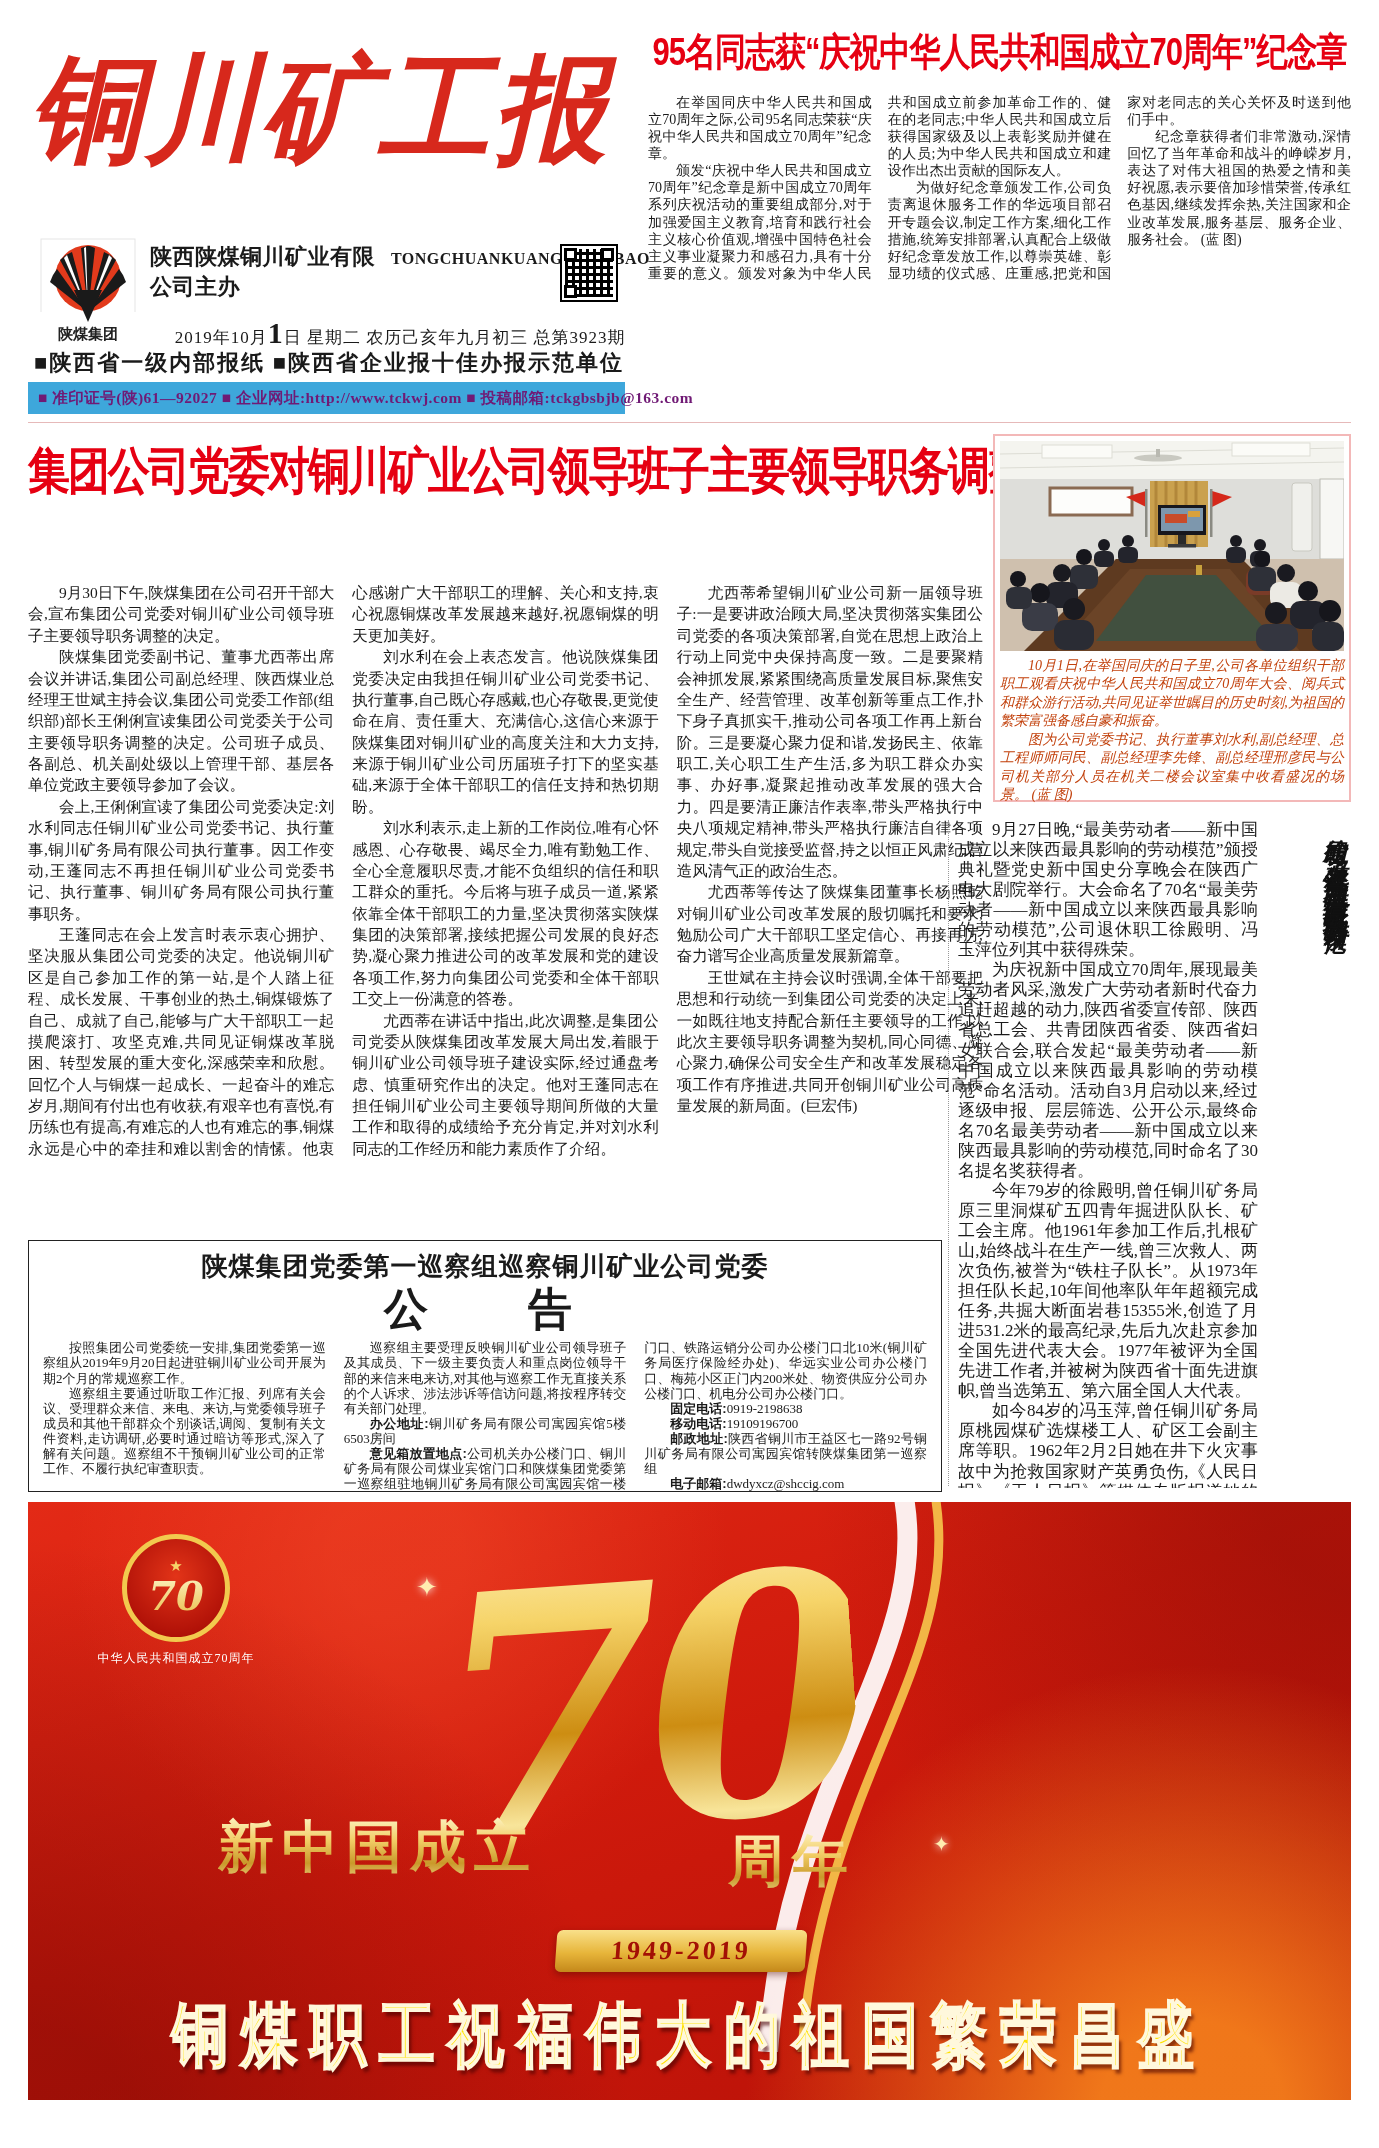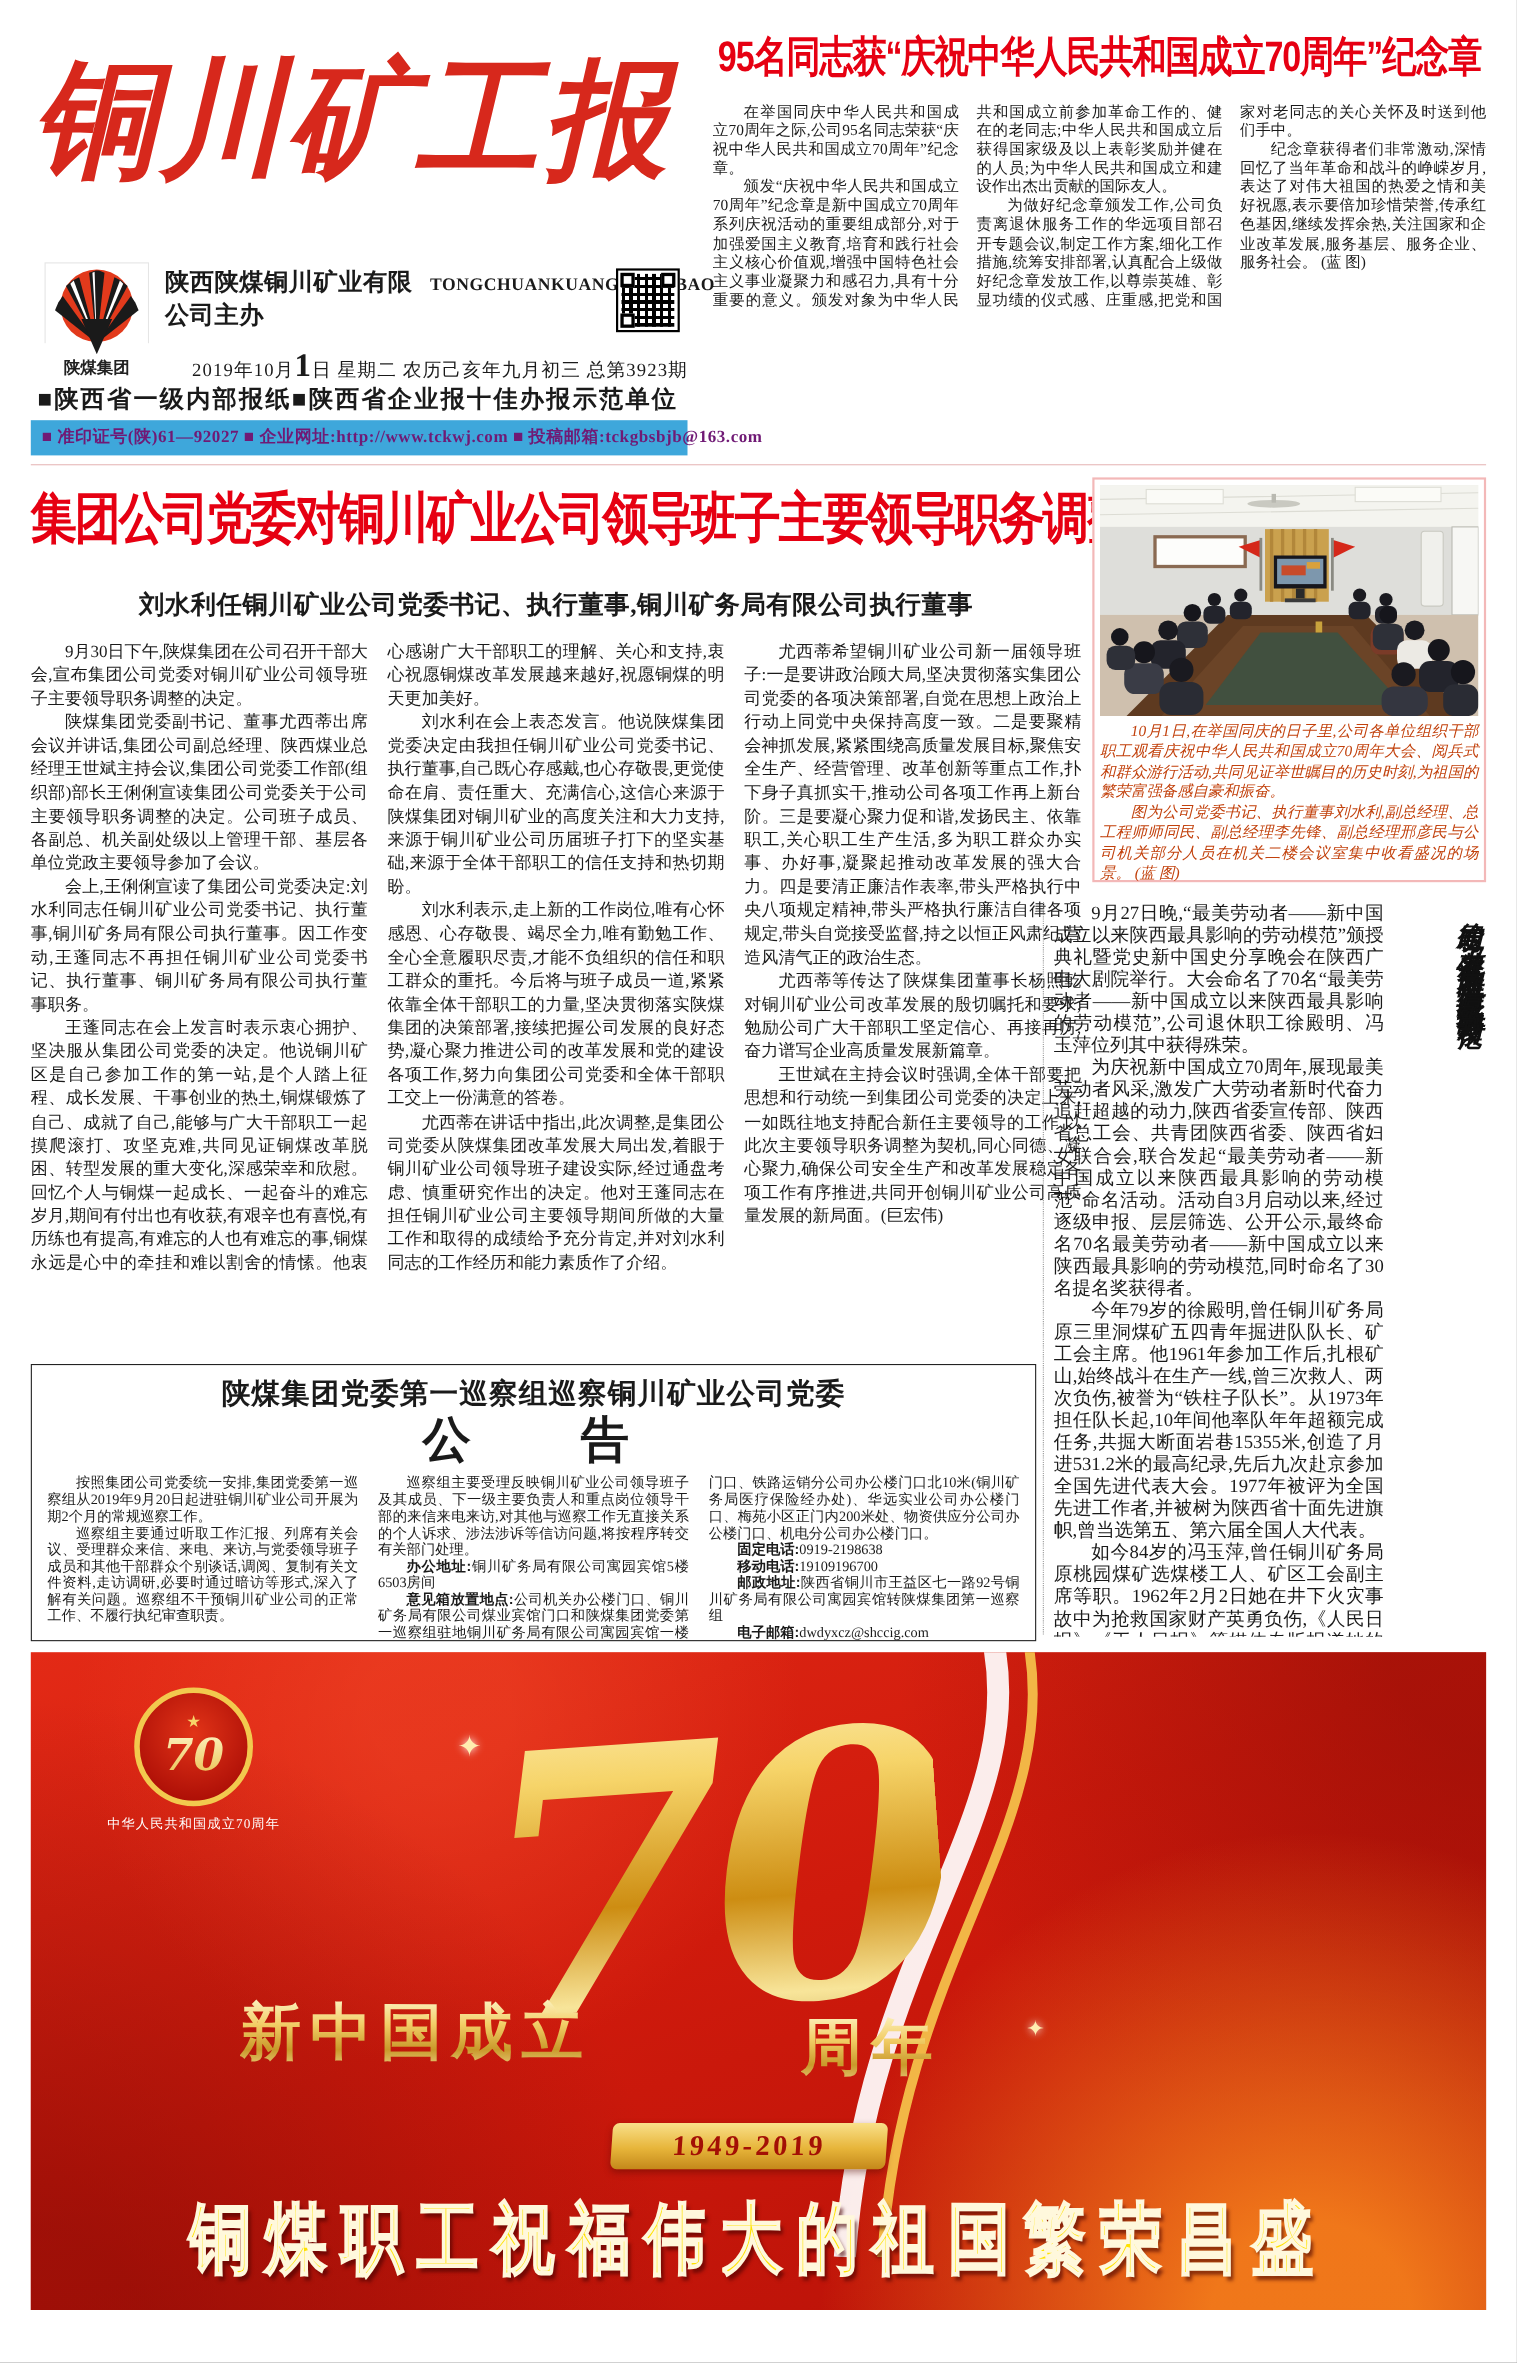--- a/index.html
+++ b/index.html
@@ -13,21 +13,21 @@
   .masthead-title{position:absolute;left:30px;top:36px;width:596px;font-size:112px;line-height:1.25;
      font-weight:bold;font-style:italic;color:#d7281c;font-family:"DejaVu Serif",serif;
      letter-spacing:4px;white-space:nowrap;transform:scaleY(1.05);transform-origin:left top;}
   .logo{position:absolute;left:40px;top:238px;width:96px;height:106px;}
   .pub-block{position:absolute;left:150px;top:242px;width:500px;}
   .pub-line{display:flex;justify-content:space-between;align-items:baseline;}
   .pub-cn{font-size:22px;font-weight:bold;letter-spacing:0.5px;}
   .pub-py{font-size:16px;font-weight:bold;letter-spacing:0.5px;font-family:"Liberation Serif",serif;}
   .date-line{margin-top:14px;font-size:17px;letter-spacing:1px;text-align:center;white-space:nowrap;}
   .date-day{font-size:30px;font-weight:bold;}
-  .honors{position:absolute;left:34px;top:348px;width:590px;display:flex;justify-content:flex-start;
+  .honors{position:absolute;left:34px;top:348px;width:590px;display:flex;justify-content:space-between;
      font-size:22px;font-weight:bold;letter-spacing:2px;}
   .bluebar{position:absolute;left:28px;top:382px;width:597px;height:32px;background:#3ea7db;
      color:#701a75;font-weight:bold;font-size:15.5px;line-height:32px;padding-left:10px;box-sizing:border-box;
      white-space:nowrap;letter-spacing:0.5px;}
   .qr{position:absolute;left:560px;top:244px;width:58px;height:58px;background:#fff;border:2px solid #000;box-sizing:border-box;}
   .qr .pat{position:absolute;inset:3px;
      background-image:repeating-linear-gradient(0deg,#000 0 3px,transparent 3px 7px),
                       repeating-linear-gradient(90deg,#000 0 3px,#fff 3px 7px);}
   .qr .eye{position:absolute;width:13px;height:13px;background:#fff;border:3px solid #000;box-sizing:border-box;}
   .qr .eye.tl{left:2px;top:2px}.qr .eye.tr{right:2px;top:2px}.qr .eye.bl{left:2px;bottom:2px}
@@ -160,21 +160,20 @@
         <p class="para">在举国同庆中华人民共和国成立70周年之际,公司95名同志荣获“庆祝中华人民共和国成立70周年”纪念章。</p>
         <p class="para">颁发“庆祝中华人民共和国成立70周年”纪念章是新中国成立70周年系列庆祝活动的重要组成部分,对于加强爱国主义教育,培育和践行社会主义核心价值观,增强中国特色社会主义事业凝聚力和感召力,具有十分重要的意义。颁发对象为中华人民共和国成立前参加革命工作的、健在的老同志;中华人民共和国成立后获得国家级及以上表彰奖励并健在的人员;为中华人民共和国成立和建设作出杰出贡献的国际友人。</p>
         <p class="para">为做好纪念章颁发工作,公司负责离退休服务工作的华远项目部召开专题会议,制定工作方案,细化工作措施,统筹安排部署,认真配合上级做好纪念章发放工作,以尊崇英雄、彰显功绩的仪式感、庄重感,把党和国家对老同志的关心关怀及时送到他们手中。</p>
         <p class="para">纪念章获得者们非常激动,深情回忆了当年革命和战斗的峥嵘岁月,表达了对伟大祖国的热爱之情和美好祝愿,表示要倍加珍惜荣誉,传承红色基因,继续发挥余热,关注国家和企业改革发展,服务基层、服务企业、服务社会。  (蓝  图)</p>
       </div>
   </div>
 
   <div class="rule-top"></div>
 
   <div class="main-headline">集团公司党委对铜川矿业公司领导班子主要领导职务调整</div>
-  <div class="main-subhead">刘水利任铜川矿业公司党委书记、执行董事,铜川矿务局有限公司执行董事</div>
   <div class="main-body">
       <p class="para">9月30日下午,陕煤集团在公司召开干部大会,宣布集团公司党委对铜川矿业公司领导班子主要领导职务调整的决定。</p>
       <p class="para">陕煤集团党委副书记、董事尤西蒂出席会议并讲话,集团公司副总经理、陕西煤业总经理王世斌主持会议,集团公司党委工作部(组织部)部长王俐俐宣读集团公司党委关于公司主要领导职务调整的决定。公司班子成员、各副总、机关副处级以上管理干部、基层各单位党政主要领导参加了会议。</p>
       <p class="para">会上,王俐俐宣读了集团公司党委决定:刘水利同志任铜川矿业公司党委书记、执行董事,铜川矿务局有限公司执行董事。因工作变动,王蓬同志不再担任铜川矿业公司党委书记、执行董事、铜川矿务局有限公司执行董事职务。</p>
       <p class="para">王蓬同志在会上发言时表示衷心拥护、坚决服从集团公司党委的决定。他说铜川矿区是自己参加工作的第一站,是个人踏上征程、成长发展、干事创业的热土,铜煤锻炼了自己、成就了自己,能够与广大干部职工一起摸爬滚打、攻坚克难,共同见证铜煤改革脱困、转型发展的重大变化,深感荣幸和欣慰。回忆个人与铜煤一起成长、一起奋斗的难忘岁月,期间有付出也有收获,有艰辛也有喜悦,有历练也有提高,有难忘的人也有难忘的事,铜煤永远是心中的牵挂和难以割舍的情愫。他衷心感谢广大干部职工的理解、关心和支持,衷心祝愿铜煤改革发展越来越好,祝愿铜煤的明天更加美好。</p>
       <p class="para">刘水利在会上表态发言。他说陕煤集团党委决定由我担任铜川矿业公司党委书记、执行董事,自己既心存感戴,也心存敬畏,更觉使命在肩、责任重大、充满信心,这信心来源于陕煤集团对铜川矿业的高度关注和大力支持,来源于铜川矿业公司历届班子打下的坚实基础,来源于全体干部职工的信任支持和热切期盼。</p>
       <p class="para">刘水利表示,走上新的工作岗位,唯有心怀感恩、心存敬畏、竭尽全力,唯有勤勉工作、全心全意履职尽责,才能不负组织的信任和职工群众的重托。今后将与班子成员一道,紧紧依靠全体干部职工的力量,坚决贯彻落实陕煤集团的决策部署,接续把握公司发展的良好态势,凝心聚力推进公司的改革发展和党的建设各项工作,努力向集团公司党委和全体干部职工交上一份满意的答卷。</p>
       <p class="para">尤西蒂在讲话中指出,此次调整,是集团公司党委从陕煤集团改革发展大局出发,着眼于铜川矿业公司领导班子建设实际,经过通盘考虑、慎重研究作出的决定。他对王蓬同志在担任铜川矿业公司主要领导期间所做的大量工作和取得的成绩给予充分肯定,并对刘水利同志的工作经历和能力素质作了介绍。</p>
       <p class="para">尤西蒂希望铜川矿业公司新一届领导班子:一是要讲政治顾大局,坚决贯彻落实集团公司党委的各项决策部署,自觉在思想上政治上行动上同党中央保持高度一致。二是要聚精会神抓发展,紧紧围绕高质量发展目标,聚焦安全生产、经营管理、改革创新等重点工作,扑下身子真抓实干,推动公司各项工作再上新台阶。三是要凝心聚力促和谐,发扬民主、依靠职工,关心职工生产生活,多为职工群众办实事、办好事,凝聚起推动改革发展的强大合力。四是要清正廉洁作表率,带头严格执行中央八项规定精神,带头严格执行廉洁自律各项规定,带头自觉接受监督,持之以恒正风肃纪,营造风清气正的政治生态。</p>
       <p class="para">尤西蒂等传达了陕煤集团董事长杨照乾对铜川矿业公司改革发展的殷切嘱托和要求,勉励公司广大干部职工坚定信心、再接再厉,奋力谱写企业高质量发展新篇章。</p>

